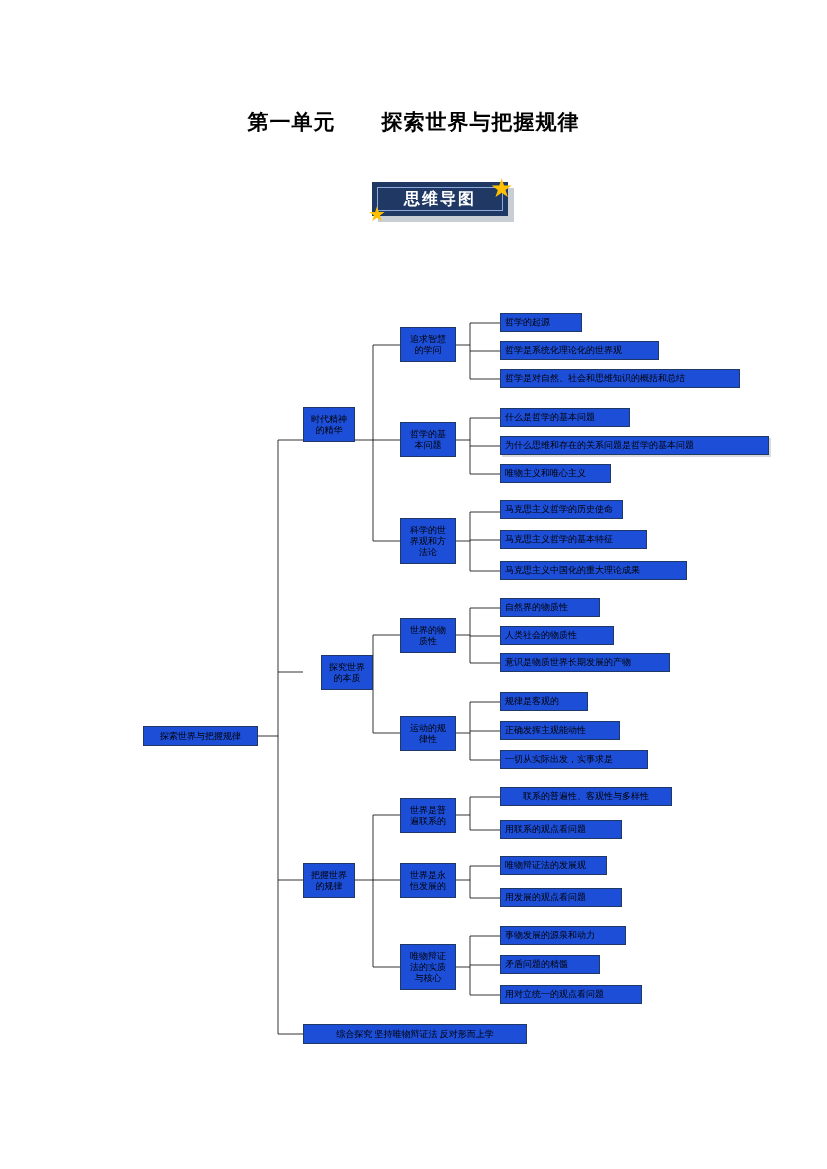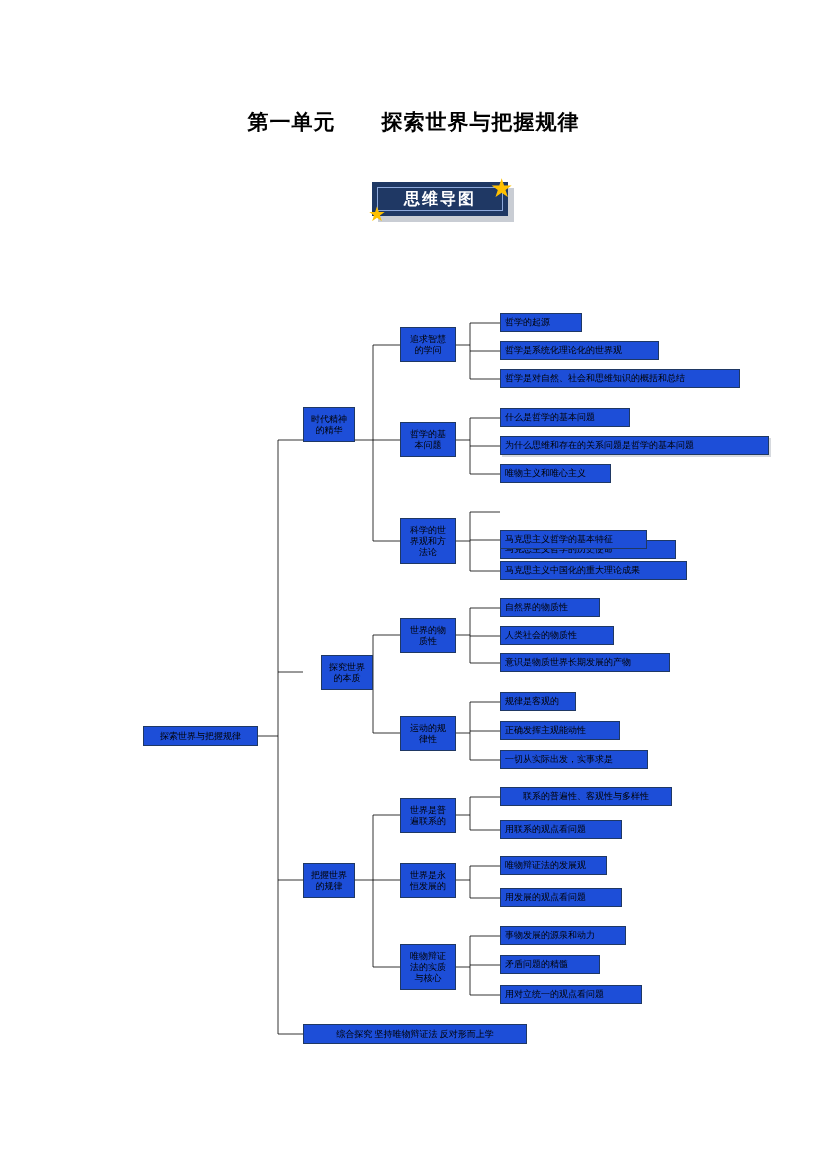--- a/index.html
+++ b/index.html
@@ -243,36 +243,36 @@
 
     <div class="node" style="left:400px; top:422px; width:56px; height:35px;">哲学的基
 本问题</div>
     <div class="node lvl3" style="left:500px; top:408px; width:130px; height:19px;">什么是哲学的基本问题</div>
     <div class="node lvl3 shadow" style="left:500px; top:436px; width:269px; height:19px;">为什么思维和存在的关系问题是哲学的基本问题</div>
     <div class="node lvl3" style="left:500px; top:464px; width:111px; height:19px;">唯物主义和唯心主义</div>
 
     <div class="node" style="left:400px; top:518px; width:56px; height:46px;">科学的世
 界观和方
 法论</div>
-    <div class="node lvl3" style="left:500px; top:500px; width:176px; height:19px;margin-top:40px;">马克思主义哲学的历史使命</div>
+    <div class="node lvl3" style="left:500px; top:500px; width:123px; height:19px;">马克思主义哲学的历史使命</div>
     <div class="node lvl3" style="left:500px; top:530px; width:147px; height:19px;">马克思主义哲学的基本特征</div>
     <div class="node lvl3" style="left:500px; top:561px; width:187px; height:19px;">马克思主义中国化的重大理论成果</div>
 
     <div class="node" style="left:303px; top:655px; width:52px; height:35px;margin-left:18px;">探究世界
 的本质</div>
 
     <div class="node" style="left:400px; top:618px; width:56px; height:35px;">世界的物
 质性</div>
     <div class="node lvl3" style="left:500px; top:598px; width:100px; height:19px;">自然界的物质性</div>
     <div class="node lvl3" style="left:500px; top:626px; width:114px; height:19px;">人类社会的物质性</div>
     <div class="node lvl3" style="left:500px; top:653px; width:170px; height:19px;">意识是物质世界长期发展的产物</div>
 
     <div class="node" style="left:400px; top:716px; width:56px; height:35px;">运动的规
 律性</div>
-    <div class="node lvl3" style="left:500px; top:692px; width:76px; height:19px;">规律是客观的</div>
+    <div class="node lvl3" style="left:500px; top:692px; width:88px; height:19px;">规律是客观的</div>
     <div class="node lvl3" style="left:500px; top:721px; width:120px; height:19px;">正确发挥主观能动性</div>
     <div class="node lvl3" style="left:500px; top:750px; width:148px; height:19px;">一切从实际出发，实事求是</div>
 
     <div class="node" style="left:303px; top:863px; width:52px; height:35px;">把握世界
 的规律</div>
 
     <div class="node" style="left:400px; top:798px; width:56px; height:35px;">世界是普
 遍联系的</div>
     <div class="node lvl3" style="left:500px; top:787px; width:172px; height:19px;padding-left:22px;">联系的普遍性、客观性与多样性</div>
     <div class="node lvl3" style="left:500px; top:820px; width:122px; height:19px;">用联系的观点看问题</div>

